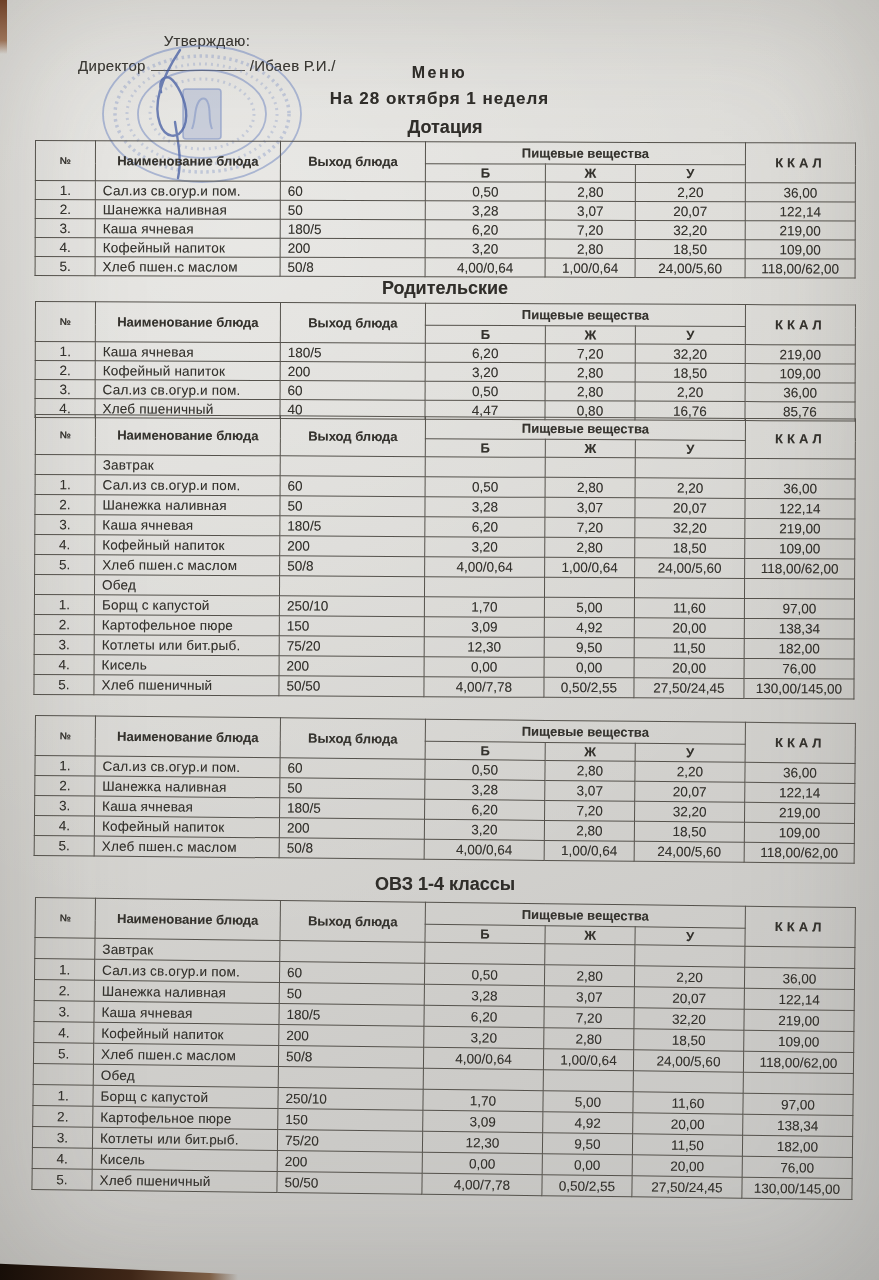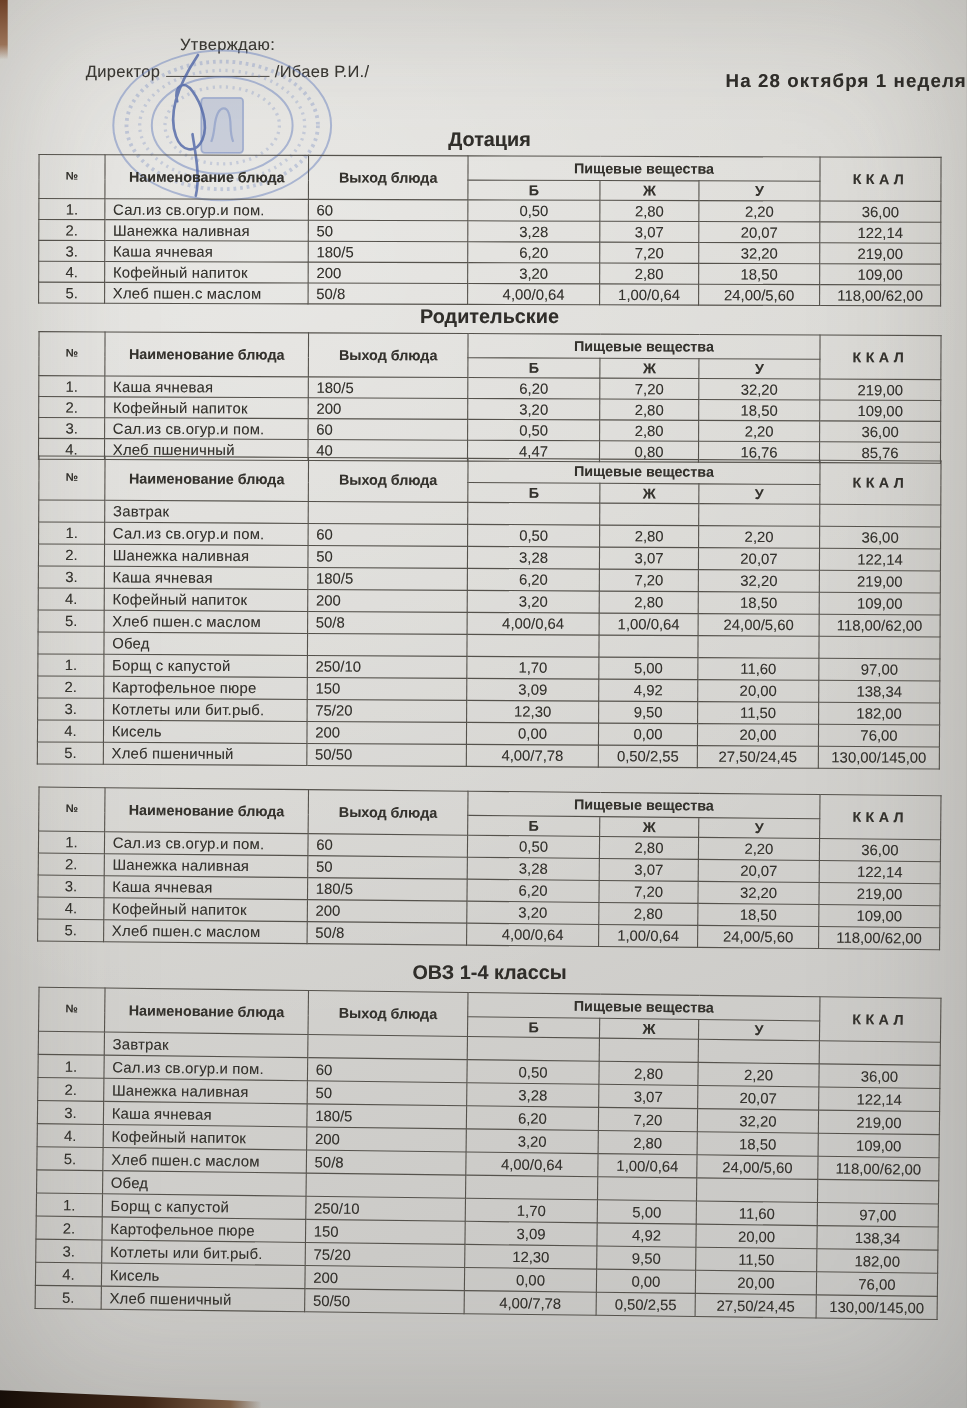--- a/index.html
+++ b/index.html
@@ -15,21 +15,21 @@
   .edge-tl{position:absolute;left:0;top:0;width:7px;height:54px;
     background:linear-gradient(180deg,#6e namespace 0,#6e4128,#9a7257 75%,rgba(154,114,87,0));}
   .edge-tl{background:linear-gradient(180deg,#6e4128,#9a7257 75%,rgba(154,114,87,0));}
   .edge-bl{position:absolute;left:0;bottom:0;width:238px;height:18px;
     background:linear-gradient(90deg,#170e08,#3f2617 55%,#7d5e45 88%,rgba(125,94,69,0));
     clip-path:polygon(0 10%,100% 68%,100% 100%,0 100%);}
   .approval{position:absolute;left:78px;top:28px;font-size:15px;line-height:25px;letter-spacing:.3px;color:#3a3833;text-align:center;}
   .director-line .sig-gap{display:inline-block;width:94px;border-bottom:1.6px solid #56544e;height:12px;margin:0 5px;}
   .title-block{position:absolute;left:0;top:64px;width:100%;text-align:center;color:#2f2d29;}
   .title-main{font-size:16px;font-weight:700;letter-spacing:2.5px;margin-bottom:7px;}
-  .title-sub{font-size:17px;font-weight:700;letter-spacing:1px;text-align:right;}
+  .title-sub{font-size:17px;font-weight:700;letter-spacing:1px;}
   .stamp{position:absolute;left:92px;top:36px;width:220px;height:152px;opacity:.9;pointer-events:none;}
   .section{position:absolute;left:35px;width:820px;}
   .s0{top:118px}.s1{top:279px}.s2{top:414px}.s3{top:715px}.s4{top:875px}
   .sec-heading{height:20px;line-height:18px;margin-bottom:2px;text-align:center;font-weight:700;font-size:18px;color:#302e2a;}
   table.menu-table{width:820px;border-collapse:collapse;table-layout:fixed;transform-origin:0 0;}
   .s0 table{transform:rotate(.18deg)}.s1 table{transform:rotate(.25deg)}
   .s2 table{transform:rotate(.32deg)}.s3 table{transform:rotate(.55deg)}.s4 table{transform:rotate(.7deg)}
   .menu-table th,.menu-table td{border:1.5px solid #55524c;overflow:hidden;white-space:nowrap;padding:0;}
   .menu-table th{font-size:13px;font-weight:700;color:#34322d;}
   .menu-table td{font-size:13.5px;color:#34322d;}
@@ -65,20 +65,21 @@
       <ellipse cx="110" cy="78" rx="87" ry="58" stroke-width="3.5" stroke="rgba(106,130,190,.35)" stroke-dasharray="2.5 3.5"></ellipse>
       <ellipse cx="110" cy="78" rx="75" ry="50" stroke-width="3" stroke="rgba(106,130,190,.3)" stroke-dasharray="2 4"></ellipse>
       <ellipse cx="110" cy="78" rx="52" ry="35" stroke-width="3" stroke="rgba(106,130,190,.3)" stroke-dasharray="2 4"></ellipse>
     </g>
     <rect x="91" y="53" width="38" height="50" rx="3" fill="rgba(110,134,191,.28)" stroke="rgba(106,130,190,.55)" stroke-width="1.6"></rect>
     <path d="M100,93 c4,-10 2,-18 6,-26 c3,-6 8,-6 10,0 c3,8 0,16 4,26" fill="none" stroke="rgba(106,130,190,.5)" stroke-width="2"></path>
     <path d="M88,14 c-16,24 -28,52 -20,74 c5,14 18,16 24,3 c6,-14 -1,-33 -9,-44 c-8,-11 -17,-5 -14,9 m14,30 c3,20 7,38 3,56" fill="none" stroke="rgba(62,88,160,.8)" stroke-width="2.4" stroke-linecap="round"></path>
   </svg>
 
   <div class="title-block">
+    <div class="title-main">Меню</div>
     <div class="title-sub">На 28 октября 1 неделя</div>
   </div>
 
   <div id="sections">
       <div class="section s0">
         <div class="sec-heading">Дотация</div>
         <table class="menu-table rh19">
           <colgroup>
             <col style="width: 60px;">
             <col style="width: 185px;">

